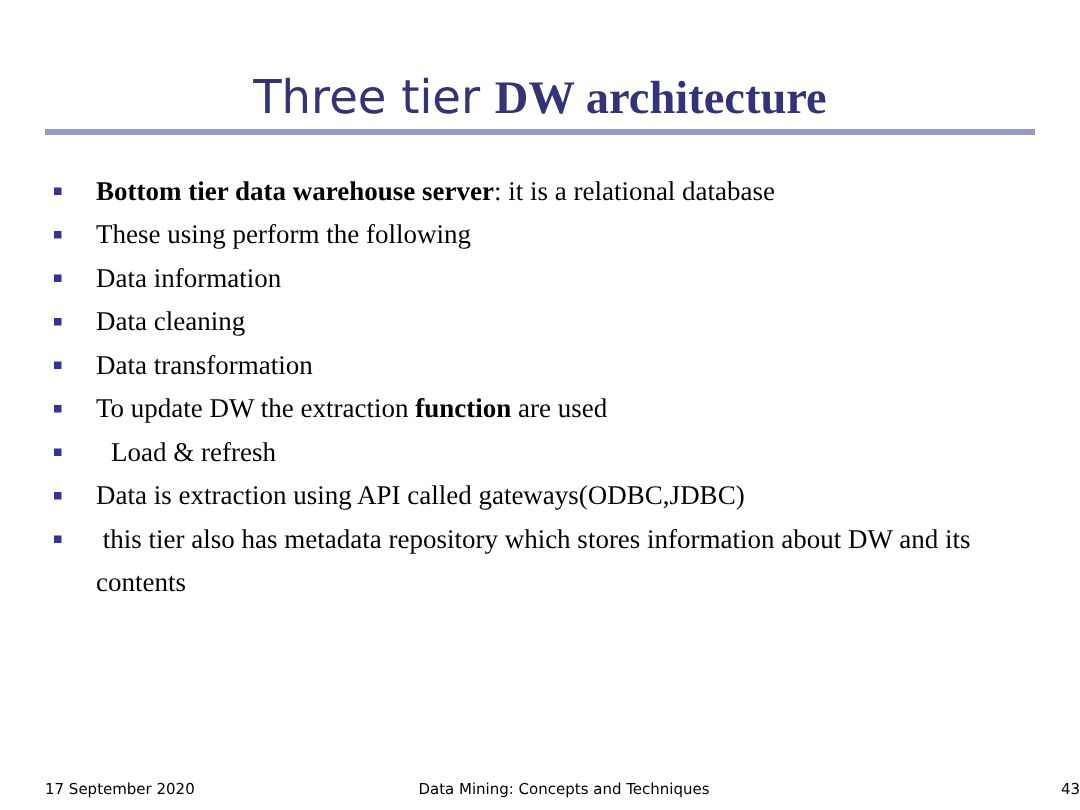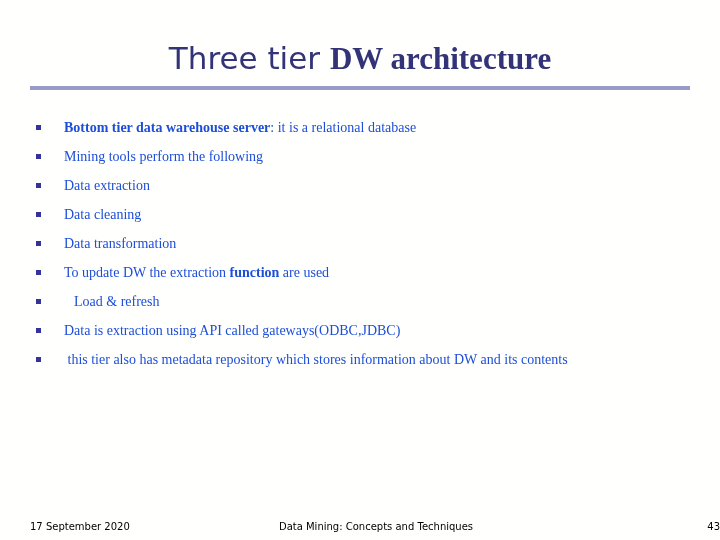--- a/index.html
+++ b/index.html
@@ -17,21 +17,21 @@
 
   .slide {
     position: absolute;
     inset: 0;
   }
 
   
   .title-block {
     position: absolute;
     left: 0;
-    top: 40px;
+    top: 47px;
     width: 720px;
     text-align: center;
   }
   .title-plain {
     font-family: "DejaVu Sans", "Liberation Sans", sans-serif;
     font-size: 31px;
     font-weight: 400;
     color: #333377;
     letter-spacing: 0px;
   }
@@ -55,23 +55,23 @@
   .body-list {
     position: absolute;
     left: 0;
     top: 113px;
     width: 720px;
   }
   .bullet-row {
     position: relative;
     min-height: 29px;
     padding: 0 30px 0 64px;
-    font-size: 14px;
+    font-size: 18px;
     line-height: 29px;
-    color: #1d4ed8;
+    color: #000000;
   }
   .bullet-marker {
     position: absolute;
     left: 36px;
     top: 12px;
     width: 5px;
     height: 5px;
     background: #333399;
   }
   .bullet-text {
@@ -124,25 +124,25 @@
 
   <div class="title-rule" style="background: rgb(154, 154, 198);"></div>
 
   <div class="body-list">
       <div class="bullet-row">
         <span class="bullet-marker" style="background: rgb(51, 51, 153);"></span>
         <span class="bullet-text"><b style="white-space: pre-wrap;">Bottom tier data warehouse server</b><span style="white-space: pre-wrap;">: it is a relational database</span></span>
       </div>
       <div class="bullet-row">
         <span class="bullet-marker" style="background: rgb(51, 51, 153);"></span>
-        <span class="bullet-text"><span style="white-space: pre-wrap;">Mining tools perform the following</span></span>
+        <span class="bullet-text"><span style="white-space: pre-wrap;">These using perform the following</span></span>
       </div>
       <div class="bullet-row">
         <span class="bullet-marker" style="background: rgb(51, 51, 153);"></span>
-        <span class="bullet-text"><span style="white-space: pre-wrap;">Data extraction</span></span>
+        <span class="bullet-text"><span style="white-space: pre-wrap;">Data information</span></span>
       </div>
       <div class="bullet-row">
         <span class="bullet-marker" style="background: rgb(51, 51, 153);"></span>
         <span class="bullet-text"><span style="white-space: pre-wrap;">Data cleaning</span></span>
       </div>
       <div class="bullet-row">
         <span class="bullet-marker" style="background: rgb(51, 51, 153);"></span>
         <span class="bullet-text"><span style="white-space: pre-wrap;">Data transformation</span></span>
       </div>
       <div class="bullet-row">

